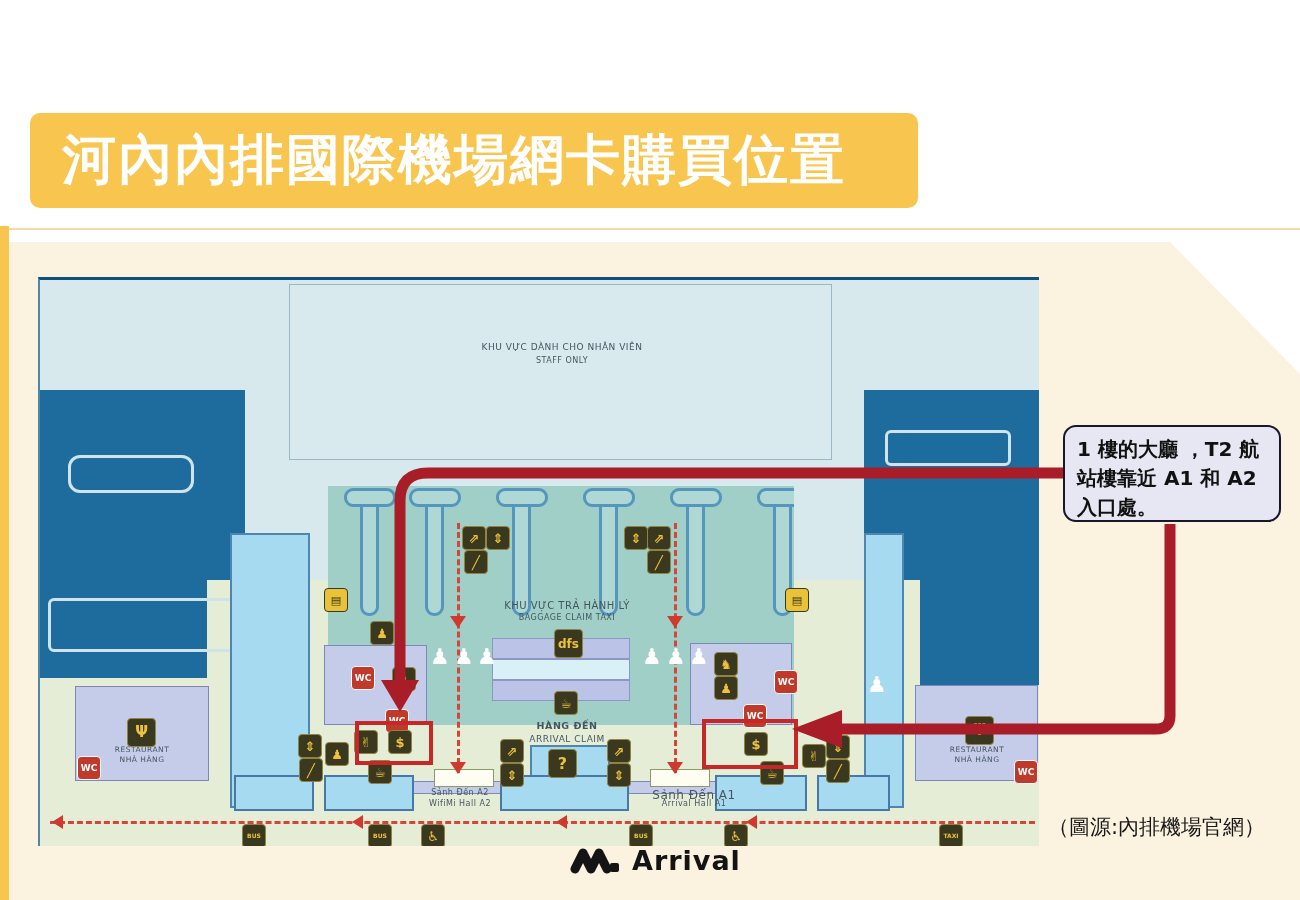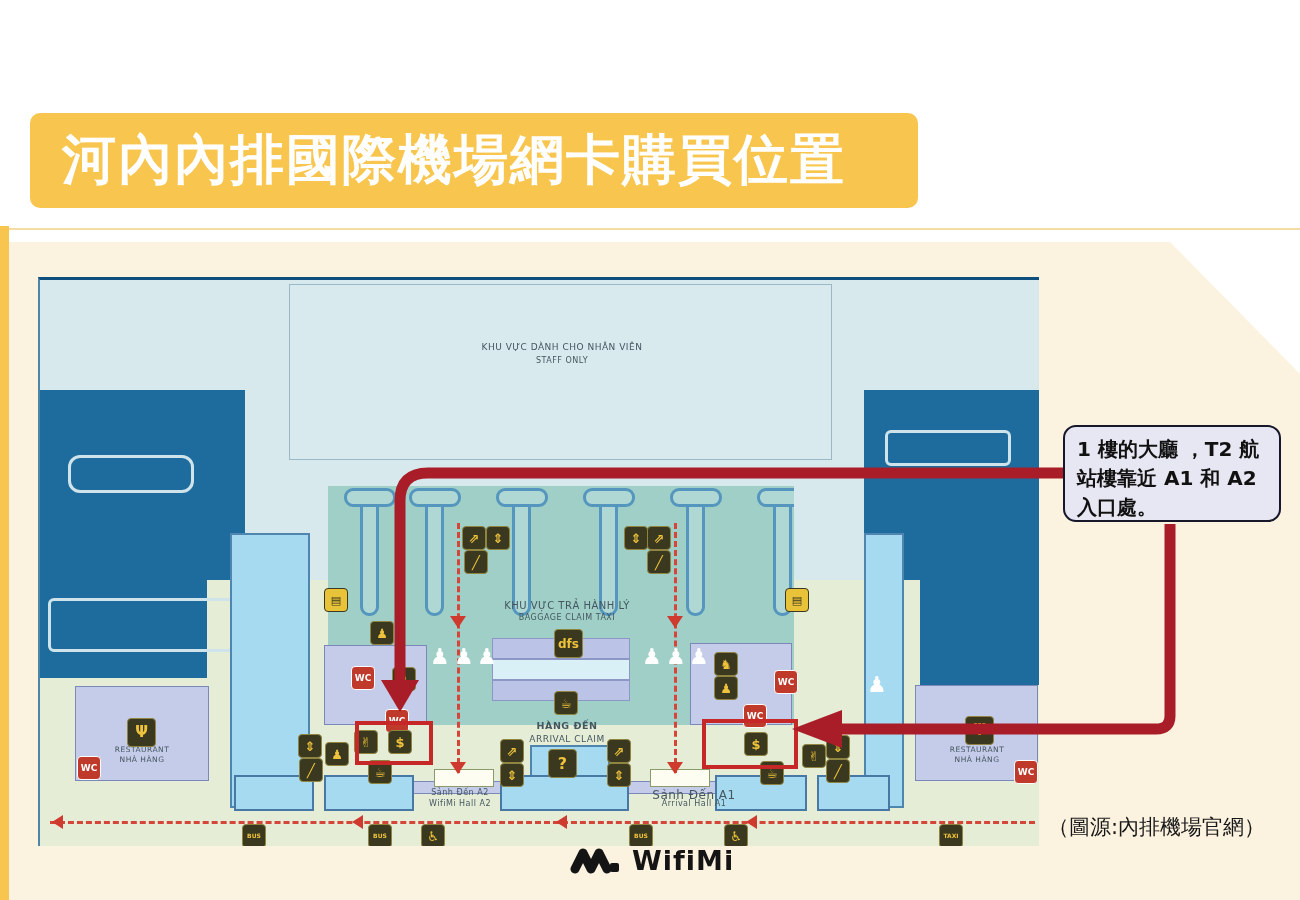--- a/index.html
+++ b/index.html
@@ -227,14 +227,14 @@
   <span>1 樓的大廳 ，T2 航站樓靠近 A1 和 A2 入口處。</span>
 </div>
 
 <div class="abs" id="source-caption">（圖源:內排機場官網）</div>
 
 <div class="abs" id="brand">
   <svg width="52" height="30" viewBox="0 0 52 30">
     <polyline points="5,23 13,7 21,23 29,7 37,23" fill="none" stroke="#141414" stroke-width="9" stroke-linecap="round" stroke-linejoin="round"></polyline>
     <rect x="40" y="17" width="9" height="9" rx="2" fill="#141414"></rect>
   </svg>
-  <span class="name">WifiMi</span>
+  <span class="name">Arrival</span>
 </div>
 
 </body></html>

